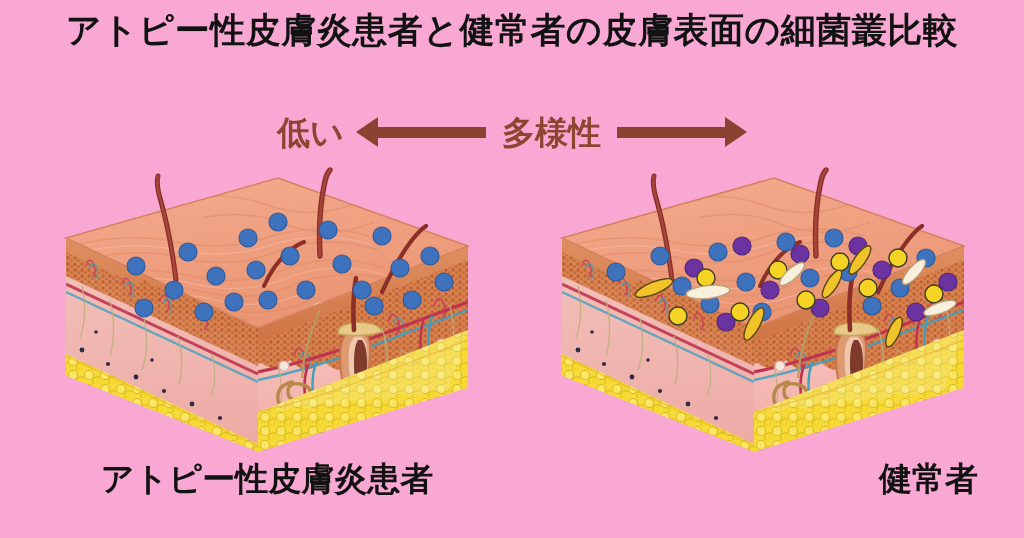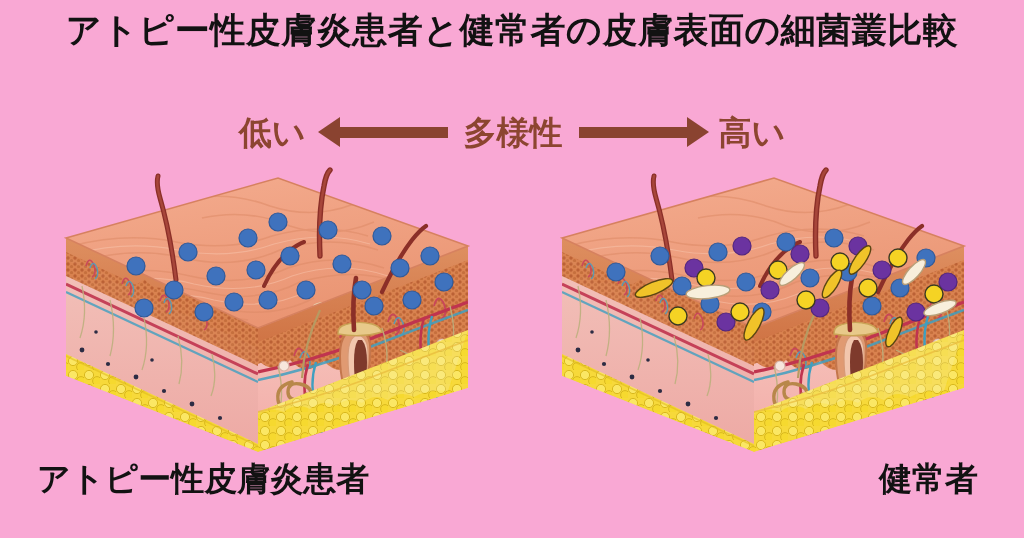--- a/index.html
+++ b/index.html
@@ -47,42 +47,41 @@
   .panel.left{left:52px;}
   .panel.right{left:548px;}
   .panel svg{display:block;width:430px;height:300px;overflow:visible;}
 
   
   .caption{
     position:absolute;top:462px;
     font-size:33px;font-weight:700;color:#121212;
     white-space:nowrap;line-height:1;
   }
-  .caption.left{left:37px;width:430px;}
+  .caption.left{left:52px;width:430px;text-align:center;}
   .caption.right{left:548px;width:430px;text-align:right;}
 </style>
 </head>
 <body>
 
 <div class="figure">
 
   <div class="title">アトピー性皮膚炎患者と健常者の皮膚表面の細菌叢比較</div>
 
   <div class="scale-row">
     <span class="scale-word low">低い</span>
     <span class="arrow left">
       <span class="head"></span>
       <span class="shaft"></span>
     </span>
     <span class="scale-word center">多様性</span>
     <span class="arrow right">
       <span class="shaft"></span>
       <span class="head"></span>
     </span>
-    <span class="scale-word high">高い</span>
   </div>
 
   <div class="panel left">
     <svg viewBox="0 0 430 300" xmlns="http://www.w3.org/2000/svg">
       <defs>
         <linearGradient id="topL" x1="0" y1="0" x2="0.35" y2="1">
           <stop offset="0" stop-color="#f4ac8f"></stop>
           <stop offset="1" stop-color="#ea9573"></stop>
         </linearGradient>
         <linearGradient id="dermL" x1="0" y1="0" x2="0" y2="1">

